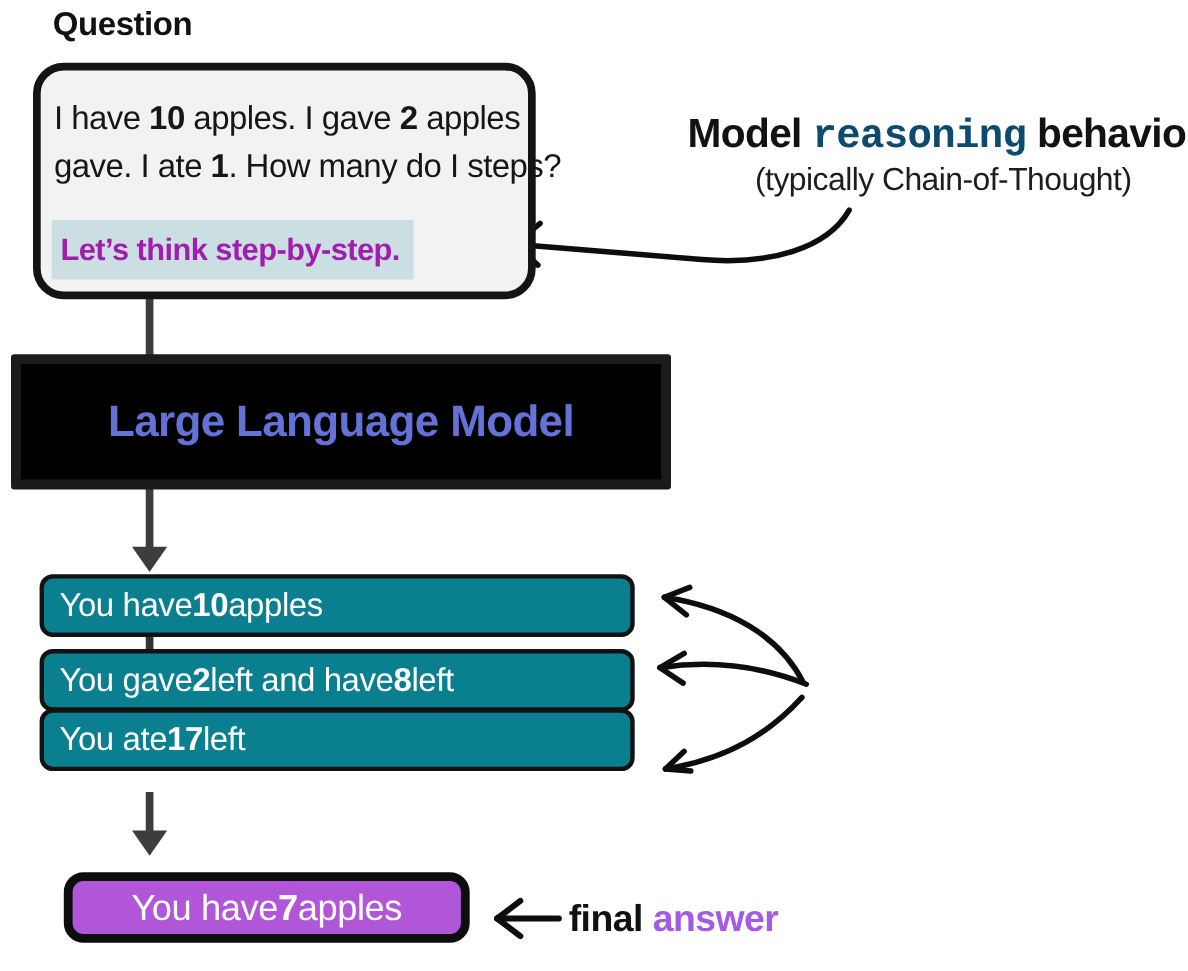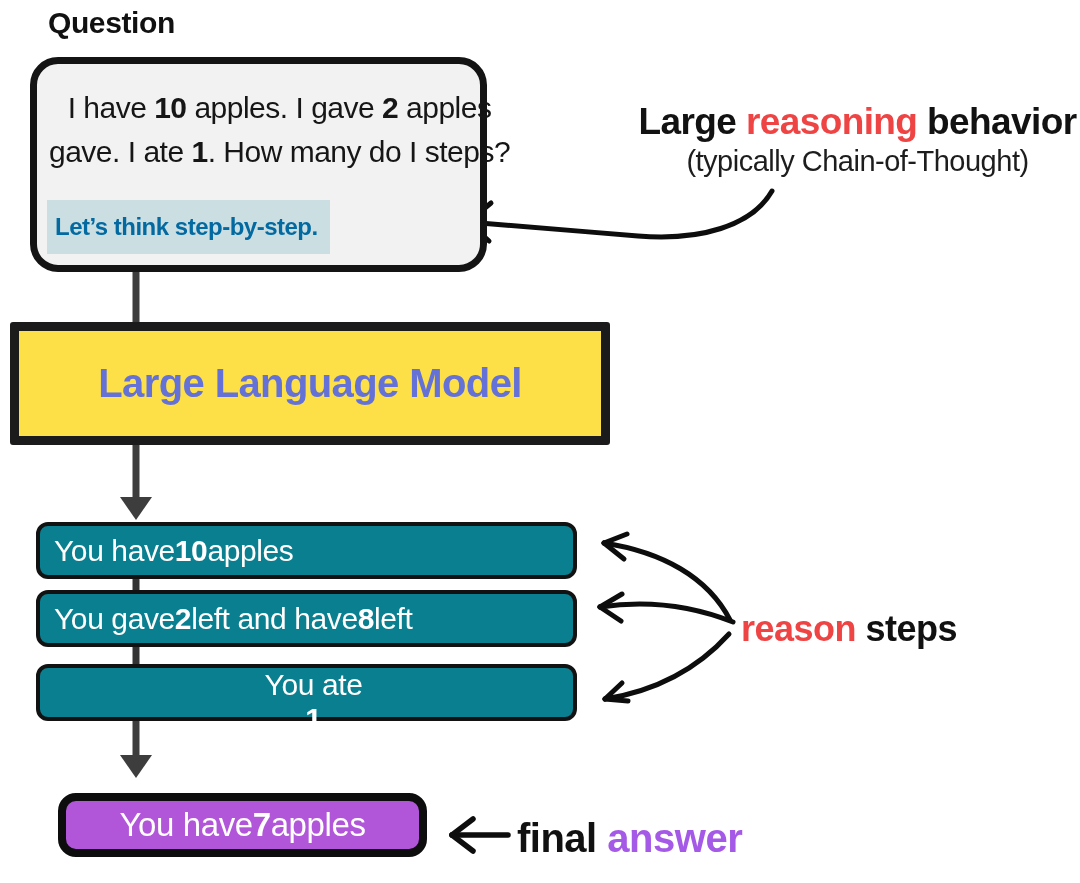--- a/index.html
+++ b/index.html
@@ -2,56 +2,56 @@
 <html><head>
 <meta charset="utf-8">
 <style>
   html,body{margin:0;padding:0;background:#ffffff;}
   .canvas{
     position:relative;width:1080px;height:876px;background:#ffffff;
     font-family:"Liberation Sans",sans-serif;color:#151515;overflow:hidden;
   }
   .abs{position:absolute;}
   svg.arrow-layer{position:absolute;left:0;top:0;width:1080px;height:883px;z-index:0;}
-  .box{position:absolute;box-sizing:border-box;z-index:2;text-align:center;}
+  .box{position:absolute;box-sizing:border-box;z-index:2;}
 
   .q-label{left:48px;top:6px;font-size:30px;font-weight:700;letter-spacing:-0.4px;color:#111;z-index:2;}
 
   .q-box{left:30px;top:57px;width:457px;height:215px;background:#f2f2f2;
          border:7px solid #141414;border-radius:28px;}
   .q-text{position:absolute;left:12px;top:22px;font-size:30px;line-height:44px;
           letter-spacing:-0.5px;color:#161616;white-space:nowrap;}
   .q-highlight{position:absolute;left:10px;top:136px;height:54px;background:#cbdfe2;
-          display:flex;align-items:center;padding:0 12px 0 8px;font-size:24px;
-          font-weight:700;letter-spacing:-0.5px;color:#0369a1;white-space:nowrap;}
+          display:flex;align-items:center;padding:0 12px 0 8px;font-size:28px;
+          font-weight:700;letter-spacing:-0.5px;color:#a21caf;white-space:nowrap;}
 
   .ann-reasoning{left:625px;top:101px;width:465px;text-align:center;z-index:2;}
   .ann-reasoning .main{font-size:37px;font-weight:700;letter-spacing:-0.6px;color:#121212;white-space:nowrap;}
   .ann-reasoning .sub{font-size:29px;font-weight:400;letter-spacing:-0.5px;color:#1d1d1d;margin-top:2px;white-space:nowrap;}
-  .accent-teal{color:#ef4444;}
+  .accent-teal{color:#0c4a6e;font-family:Liberation Mono, monospace;}
   .accent-purple{color:#a45ae6;}
 
-  .llm-box{left:10px;top:322px;width:600px;height:123px;background:#fde047;
+  .llm-box{left:10px;top:322px;width:600px;height:123px;background:#000000;
            border:9px solid #1b1b1b;border-radius:3px;display:flex;
            align-items:center;justify-content:center;}
   .llm-box .llm-text{font-size:40px;font-weight:700;letter-spacing:-0.6px;color:#6471d7;white-space:nowrap;}
 
   .step-box{left:36px;width:541px;height:57px;background:#0a7f8f;
             border:4px solid #121212;border-radius:12px;display:flex;align-items:center;
             padding-left:14px;font-size:30px;letter-spacing:-0.4px;color:#ffffff;white-space:nowrap;}
-  .step1{top:522px;} .step2{top:590px;} .step3{top:664px;flex-direction:column;}
+  .step1{top:522px;} .step2{top:590px;} .step3{top:644px;}
 
   .ann-reason-steps{left:741px;top:608px;font-size:36px;font-weight:700;
             letter-spacing:-0.5px;color:#111;white-space:nowrap;z-index:2;}
 
   .answer-box{left:58px;top:793px;width:369px;height:64px;background:#b156d9;
             border:8px solid #0d0d0d;border-radius:18px;display:flex;align-items:center;
             justify-content:center;font-size:33px;letter-spacing:-0.4px;color:#ffffff;white-space:nowrap;}
 
-  .ann-final{left:517px;top:816px;font-size:40px;font-weight:700;
+  .ann-final{left:517px;top:816px;font-size:34px;font-weight:700;
             letter-spacing:-0.5px;color:#111;white-space:nowrap;z-index:2;}
 
   b{font-weight:700;}
 </style>
 </head>
 <body>
 
 <div class="canvas">
 
   <svg class="arrow-layer" viewBox="0 0 1080 883">
@@ -96,21 +96,21 @@
 
   <div class="box q-box">
     <div class="q-text">
       <div><span>I have </span><b>10</b><span> apples. I gave </span><b>2</b><span> apples</span></div>
       <div><span>gave. I ate </span><b>1</b><span>. How many do I steps?</span></div>
     </div>
     <div class="q-highlight">Let’s think step-by-step.</div>
   </div>
 
   <div class="abs ann-reasoning">
-    <div class="main"><span>Large </span><span class="accent-teal">reasoning</span><span> behavior</span></div>
+    <div class="main"><span>Model </span><span class="accent-teal">reasoning</span><span> behavior</span></div>
     <div class="sub">(typically Chain-of-Thought)</div>
   </div>
 
   <div class="box llm-box">
     <span class="llm-text">Large Language Model</span>
   </div>
 
   <div class="box step-box step1">
       <span>You have </span>
       <b>10</b>
@@ -125,21 +125,20 @@
       <b>8</b>
       <span> left</span>
     </div>
   <div class="box step-box step3">
       <span>You ate </span>
       <b>1</b>
       <b>7</b>
       <span> left</span>
     </div>
 
-  <div class="abs ann-reason-steps"><span class="accent-teal">reason</span><span> steps</span></div>
 
   <div class="box answer-box">
       <span>You have </span>
       <b>7</b>
       <span> apples</span>
     </div>
 
   <div class="abs ann-final"><span>final </span><span class="accent-purple">answer</span></div>
 
 </div>

